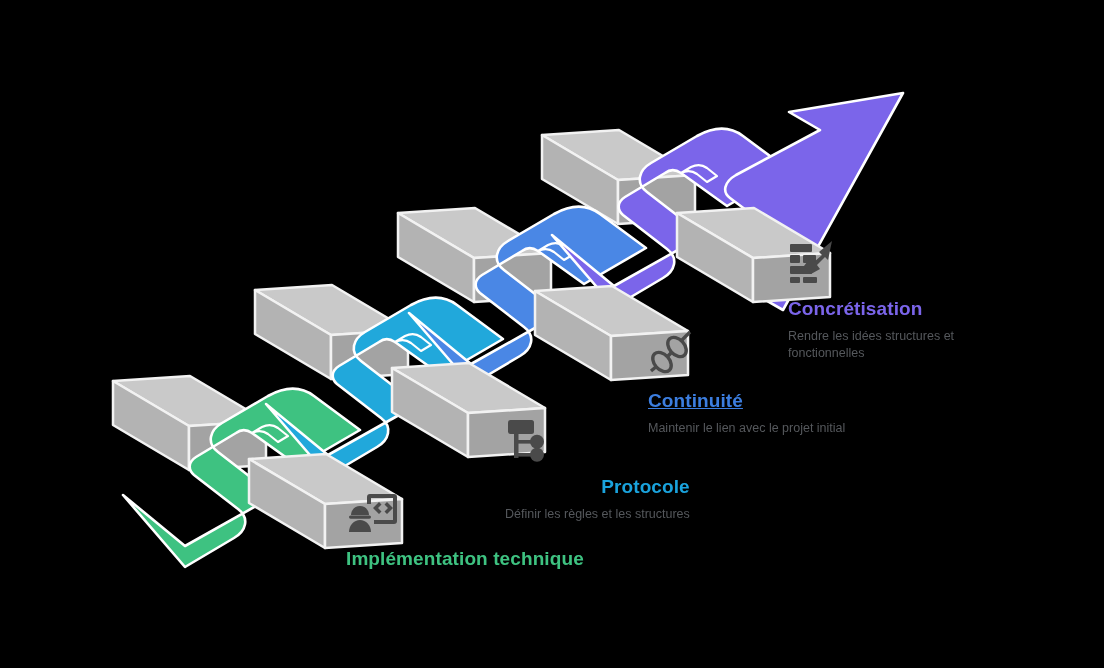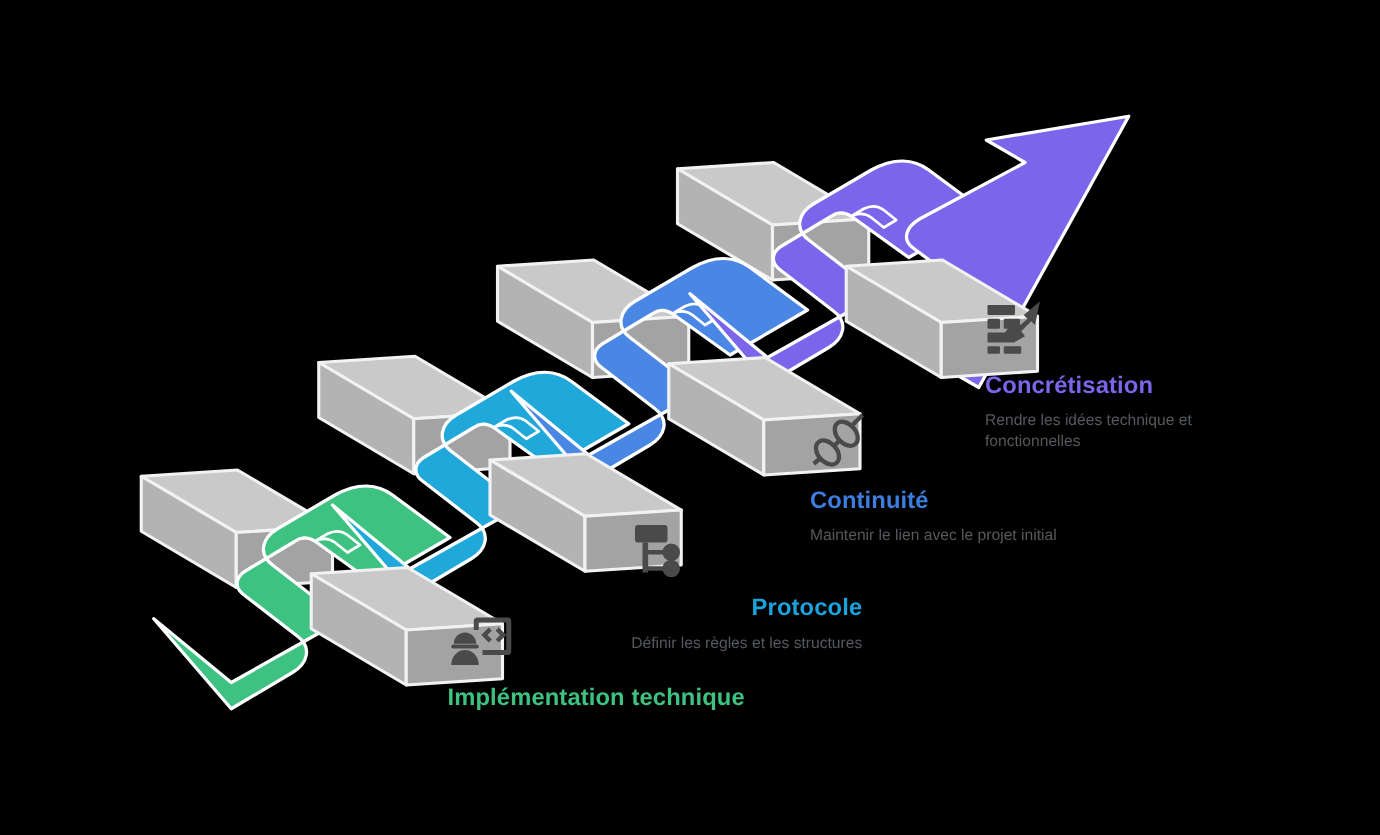--- a/index.html
+++ b/index.html
@@ -3,27 +3,27 @@
 <meta charset="utf-8">
 <style>
   html,body{margin:0;padding:0;background:#000;}
   body{width:1104px;height:668px;overflow:hidden;font-family:"Liberation Sans",sans-serif;}
   #stage{position:relative;width:1104px;height:668px;background:#000;}
   #weave{position:absolute;left:0;top:0;width:1104px;height:668px;}
   .label-group{position:absolute;}
   .lg-icon{width:52px;height:46px;display:block;}
   .lg-title{font-size:19px;font-weight:bold;letter-spacing:.1px;margin:0;padding:0;line-height:1.2;}
   .lg-sub{font-size:12.5px;color:#55585c;line-height:1.35;margin-top:7px;max-width:230px;font-weight:500;}
-  #g0{left:358px;top:488px;}
+  #g0{left:346px;top:488px;}
   #g0 .lg-title{margin-top:14px;}
   #g1{left:505px;top:416px;}
   #g1 .lg-title{margin-top:14px;text-align:right;}
   #g1 .lg-sub{max-width:250px;text-align:right;}
   #g2{left:648px;top:330px;}
-  #g2 .lg-title{margin-top:14px;}
+  #g2 .lg-title{margin-top:14px;text-decoration:underline;}
   #g2 .lg-sub{max-width:210px;text-align:center;}
   #g3{left:788px;top:238px;}
   #g3 .lg-title{margin-top:14px;}
   #g3 .lg-sub{max-width:215px;}
 </style>
 </head>
 <body>
 
 <div id="stage">
 
@@ -238,16 +238,16 @@
         <rect x="2" y="6" width="22" height="8" rx="1"></rect>
         <rect x="2" y="17" width="10" height="8" rx="1"></rect>
         <rect x="15" y="17" width="13" height="8" rx="1"></rect>
         <rect x="2" y="28" width="22" height="8" rx="1"></rect>
         <rect x="2" y="39" width="10" height="6" rx="1"></rect>
         <rect x="15" y="39" width="14" height="6" rx="1"></rect>
         <path d="M44 3 l-13 11 l3 3 l-8 7 l-4 -4 l-6 8 l7 8 l9 -5 l-3 -4 l8 -8 l3 3 z"></path>
       </g>
     </svg>
     <div class="lg-title" style="color:#7b65ea">Concrétisation</div>
-    <div class="lg-sub">Rendre les idées technique et fonctionnelles</div>
+    <div class="lg-sub">Rendre les idées structures et fonctionnelles</div>
   </div>
 
 </div>
 
 </body></html>

